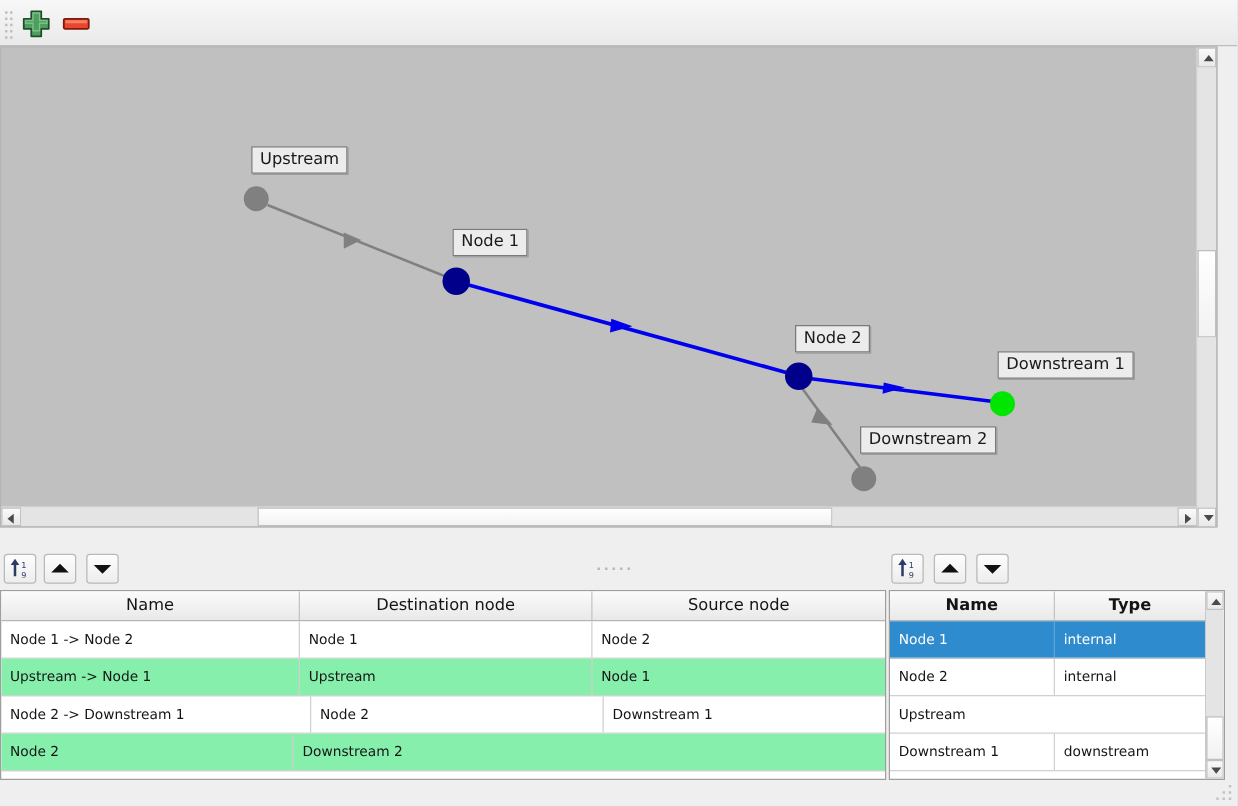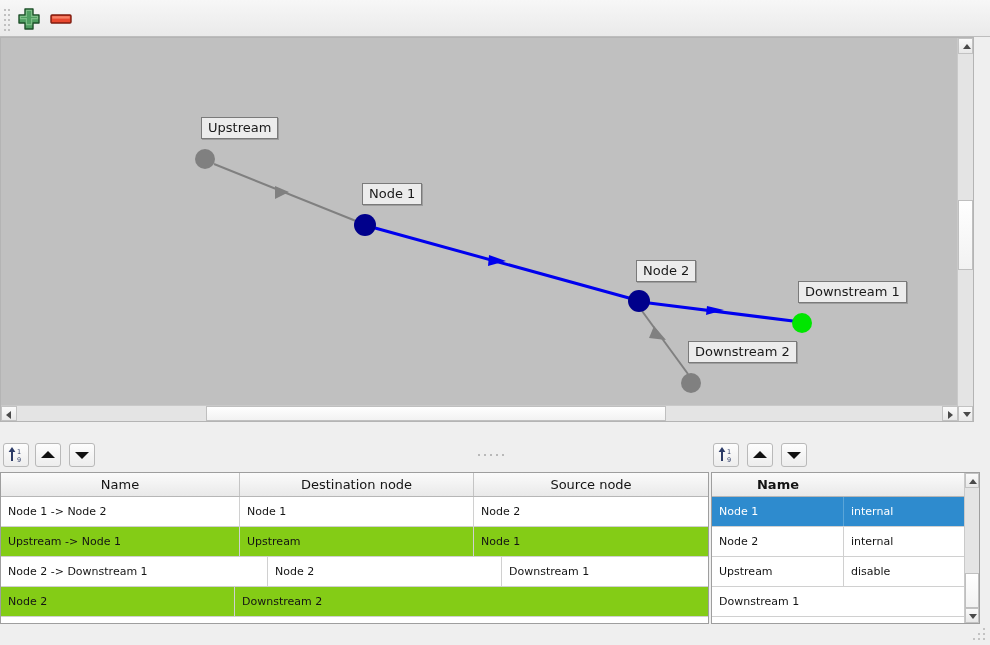--- a/index.html
+++ b/index.html
@@ -210,21 +210,21 @@
     font-size: 11px;
     color: #141414;
     line-height: 29px;
     padding-left: 7px;
     border-right: 1px solid #d0d0d0;
     box-sizing: border-box;
     overflow: hidden;
     white-space: nowrap;
   }
   .td:last-child { border-right: none; }
-  .tbl-row.alt { background: #84cc16; }
+  .tbl-row.alt { background: #86efac; }
   .tbl-row.sel { background: #2e8bce; }
   .tbl-row.sel .td { color: #ffffff; border-right-color: #5aa5d8; }
 
   .tbl-vsb {
     position: absolute;
     right: 0; top: 0;
     width: 15px;
     background: #f0f0f0;
     border-left: 1px solid #c9c9c9;
     box-sizing: border-box;
@@ -382,21 +382,21 @@
           <div class="td" style="width:239px;">Node 1 -&gt; Node 2</div>
           <div class="td" style="width:234px;">Node 1</div>
           <div class="td" style="width:234px;">Node 2</div>
         </div>
         <div class="tbl-row alt">
           <div class="td" style="width:239px;">Upstream -&gt; Node 1</div>
           <div class="td" style="width:234px;">Upstream</div>
           <div class="td" style="width:234px;">Node 1</div>
         </div>
         <div class="tbl-row">
-          <div class="td" style="width:267px;">Node 2 -&gt; Downstream 1</div>
+          <div class="td" style="width:248px;">Node 2 -&gt; Downstream 1</div>
           <div class="td" style="width:234px;">Node 2</div>
           <div class="td" style="width:234px;">Downstream 1</div>
         </div>
         <div class="tbl-row alt">
           <div class="td" style="width:234px;">Node 2</div>
           <div class="td" style="width:234px;">Downstream 2</div>
         </div>
       </div>
     </div>
 
@@ -418,36 +418,37 @@
         <button class="tbl-btn" style="left:70px;">
           <svg width="24" height="22" viewBox="0 0 24 22">
             <polygon points="12,15 5,8 19,8" fill="#111111"></polygon>
           </svg>
         </button>
       </div>
 
       <div class="table-box" style="top:32px; width:269px; height:152px;">
         <div class="tbl-head" style="width:252px;">
           <div class="th bold" style="width:132px;">Name</div>
+          <div class="th bold" style="width:120px;">Type</div>
         </div>
 
         <div class="tbl-row sel" style="width:252px;">
           <div class="td" style="width:132px;">Node 1</div>
           <div class="td" style="width:120px;">internal</div>
         </div>
         <div class="tbl-row" style="width:252px;">
           <div class="td" style="width:132px;">Node 2</div>
           <div class="td" style="width:120px;">internal</div>
         </div>
         <div class="tbl-row" style="width:252px;">
           <div class="td" style="width:132px;">Upstream</div>
-          <div class="td" style="width:120px;">disable</div>
         </div>
         <div class="tbl-row" style="width:252px;">
           <div class="td" style="width:132px;">Downstream 1</div>
+          <div class="td" style="width:120px;">downstream</div>
         </div>
 
         <div class="tbl-vsb" style="height:150px;">
           <div class="sb-btn" style="left:0; top:0; width:14px; height:15px;">
             <span class="arrow-gl arr-up" style="left:3px;"></span>
           </div>
           <div class="sb-track-a" style="left:0; top:15px; width:14px; height:85px;"></div>
           <div class="sb-thumb" style="left:0; top:100px; width:14px; height:35px;"></div>
           <div class="sb-btn" style="left:0; top:135px; width:14px; height:15px;">
             <span class="arrow-gl arr-down" style="left:3px;"></span>

